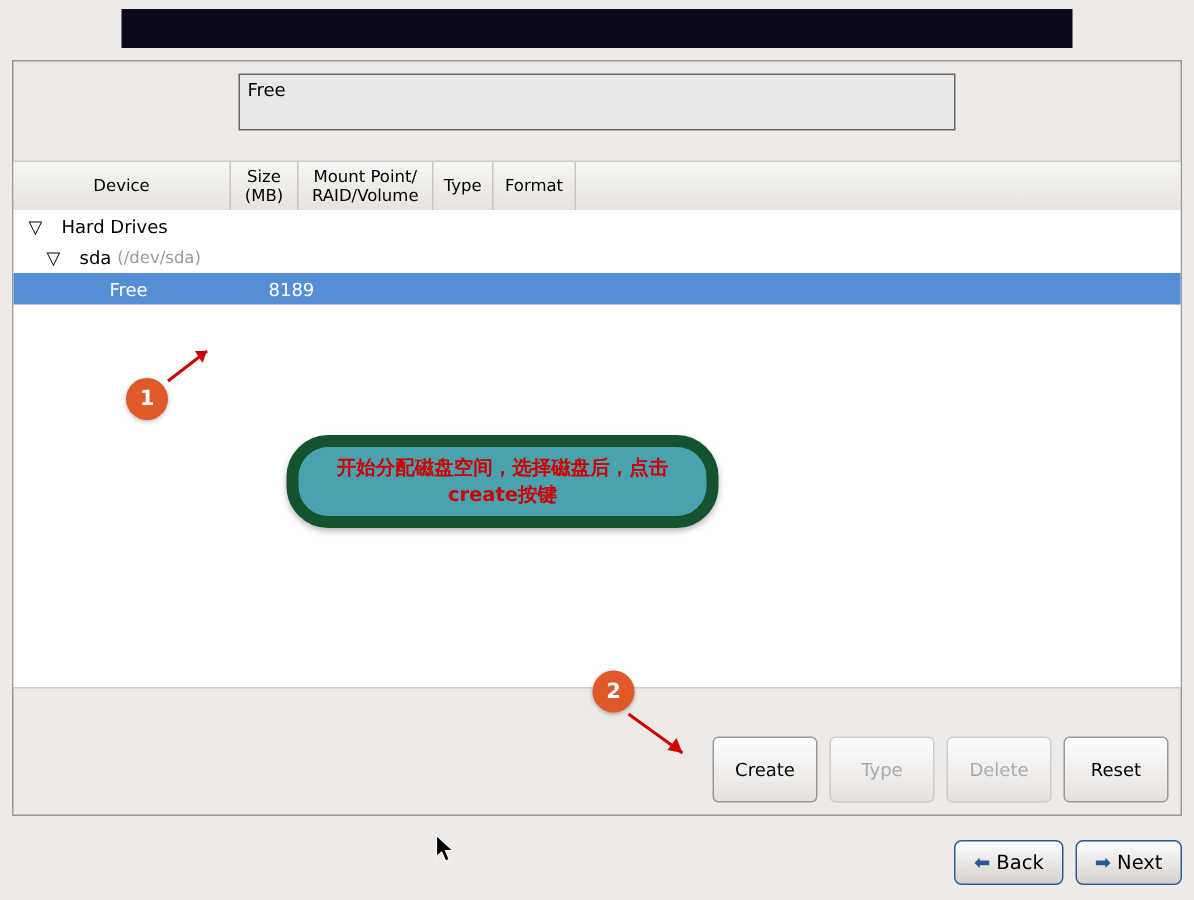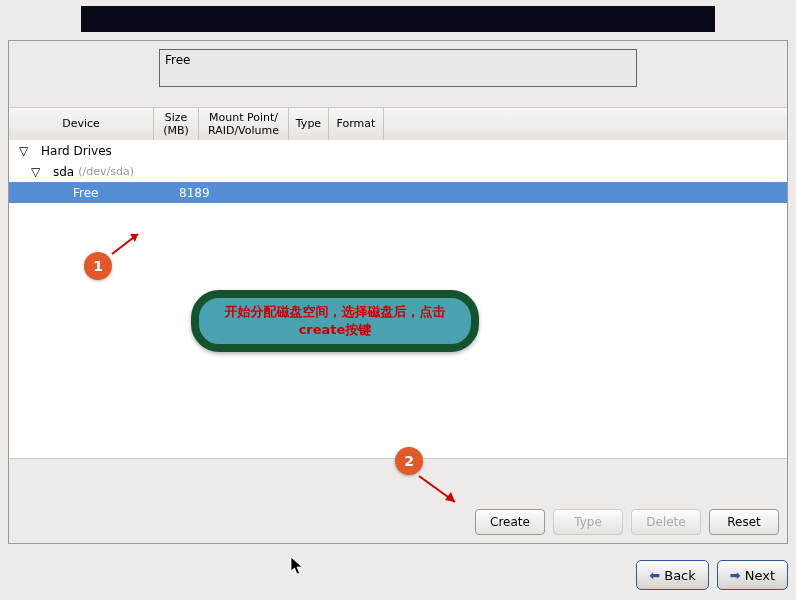--- a/index.html
+++ b/index.html
@@ -24,21 +24,21 @@
     .tree-row.lvl1 { padding-left: 22px; }
     .tree-row.lvl2 { padding-left: 52px; }
     .tree-row.selected { background: #558ed5; color: #fff; }
     .tree-label { margin-left: 12px; }
     .tree-sub { color: #999; margin-left: 4px; font-size: 11px; }
     .tree-size { position: absolute; left: 170px; }
     .annotation-badge { position: absolute; width: 28px; height: 28px; border-radius: 50%; background: #e0592a; color: #fff; font-weight: bold; display: flex; align-items: center; justify-content: center; font-size: 14px; box-shadow: 0 1px 3px rgba(0,0,0,0.3); }
     .annotation-arrow { position: absolute; pointer-events: none; }
     .callout { position: absolute; left: 191px; top: 290px; width: 288px; height: 62px; background: #4aa2b0; border: 8px solid #14532d; border-radius: 28px; display: flex; align-items: center; justify-content: center; text-align: center; color: #c00; font-weight: bold; font-size: 13px; box-shadow: 0 2px 4px rgba(0,0,0,0.3); padding: 0 12px; }
     .button-row { position: absolute; bottom: 8px; right: 8px; display: flex; gap: 8px; }
-    .btn { min-width: 70px; height: 26px; border: 1px solid #999; border-radius: 4px; background: linear-gradient(#fdfdfd, #e6e2de); display: flex; align-items: center; justify-content: center; font-size: 12px; cursor: pointer; padding: 0 14px; }
+    .btn { min-width: 70px; height: 44px; border: 1px solid #999; border-radius: 4px; background: linear-gradient(#fdfdfd, #e6e2de); display: flex; align-items: center; justify-content: center; font-size: 12px; cursor: pointer; padding: 0 14px; }
     .btn.disabled { color: #aaa; border-color: #ccc; cursor: default; }
     .bottom-bar { position: absolute; bottom: 10px; right: 8px; display: flex; gap: 8px; }
     .nav-btn { min-width: 70px; height: 30px; border: 1px solid #2a5a9a; border-radius: 5px; background: linear-gradient(#fefefe, #d5d0cc); display: flex; align-items: center; justify-content: center; font-size: 13px; cursor: pointer; padding: 0 12px; gap: 4px; }
     .nav-btn .arrow { color: #2a5a9a; font-weight: bold; }
     .cursor { position: absolute; left: 290px; top: 556px; font-size: 16px; pointer-events: none; }
   </style>
 </head>
 <body>
 
 <div class="top-dark-bar"></div>

